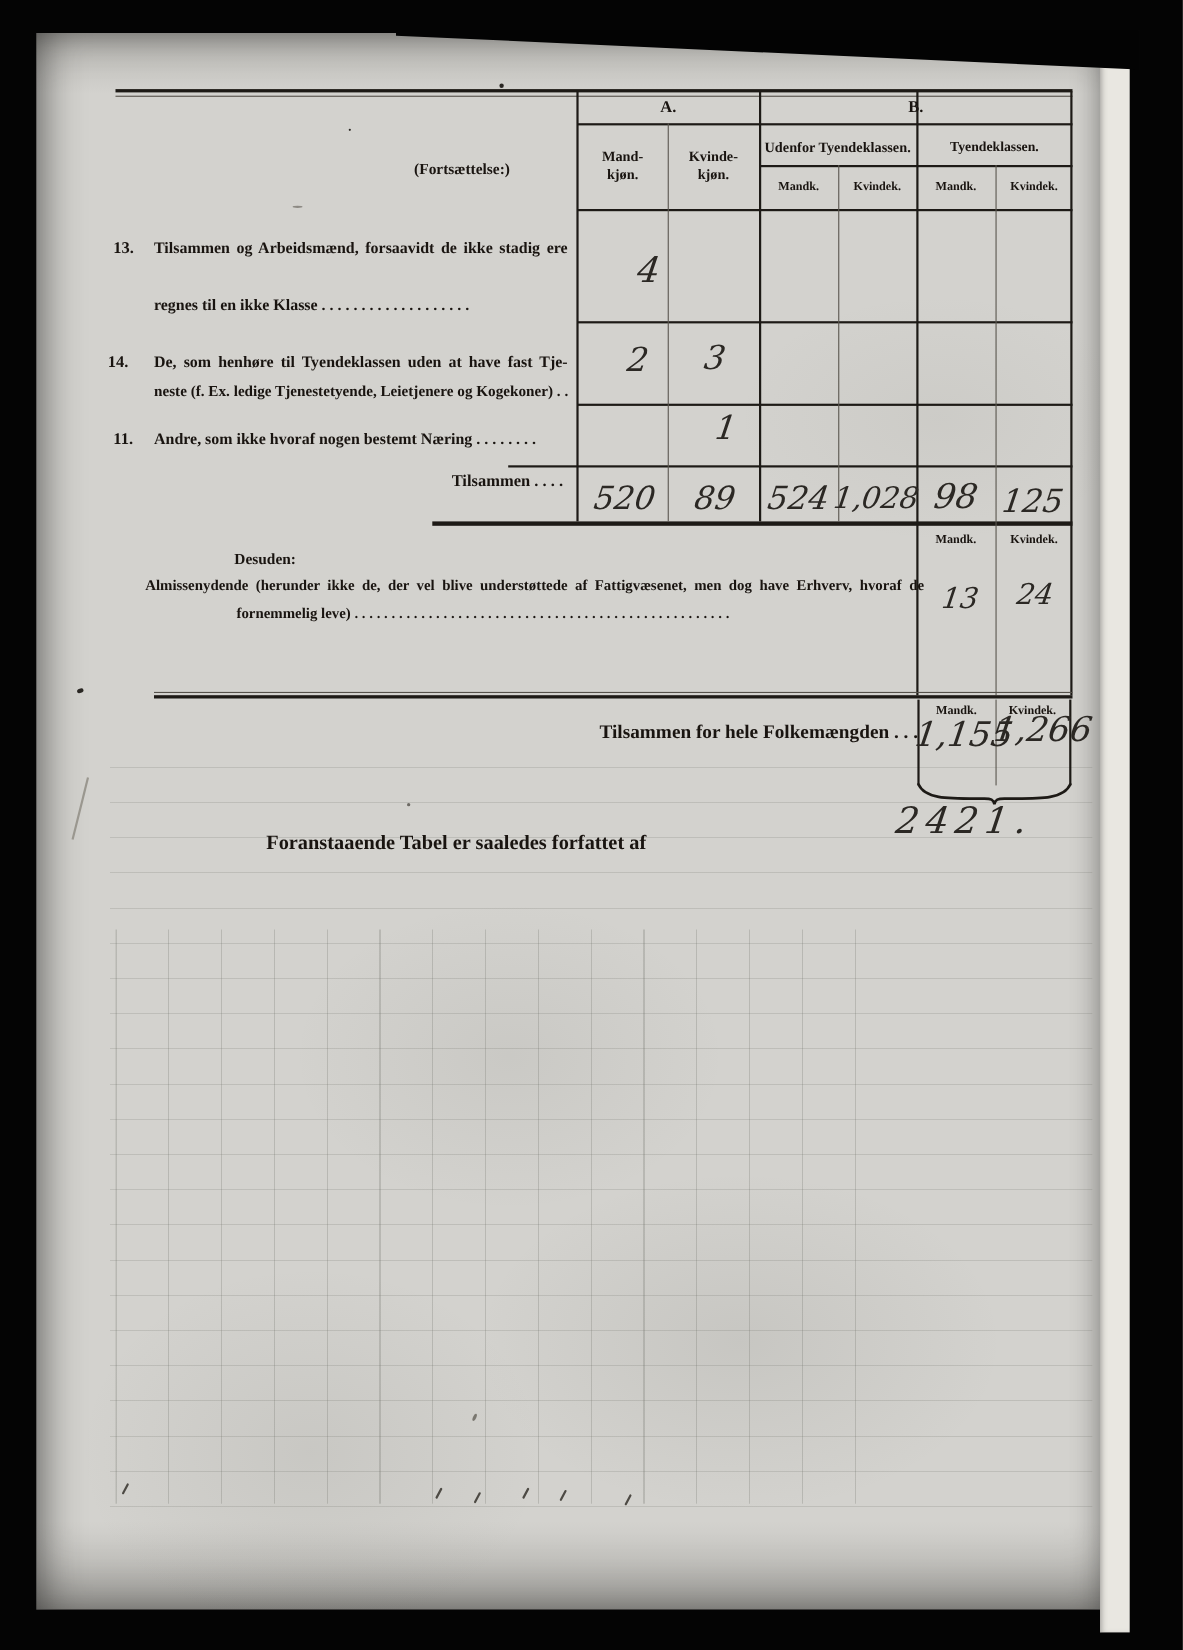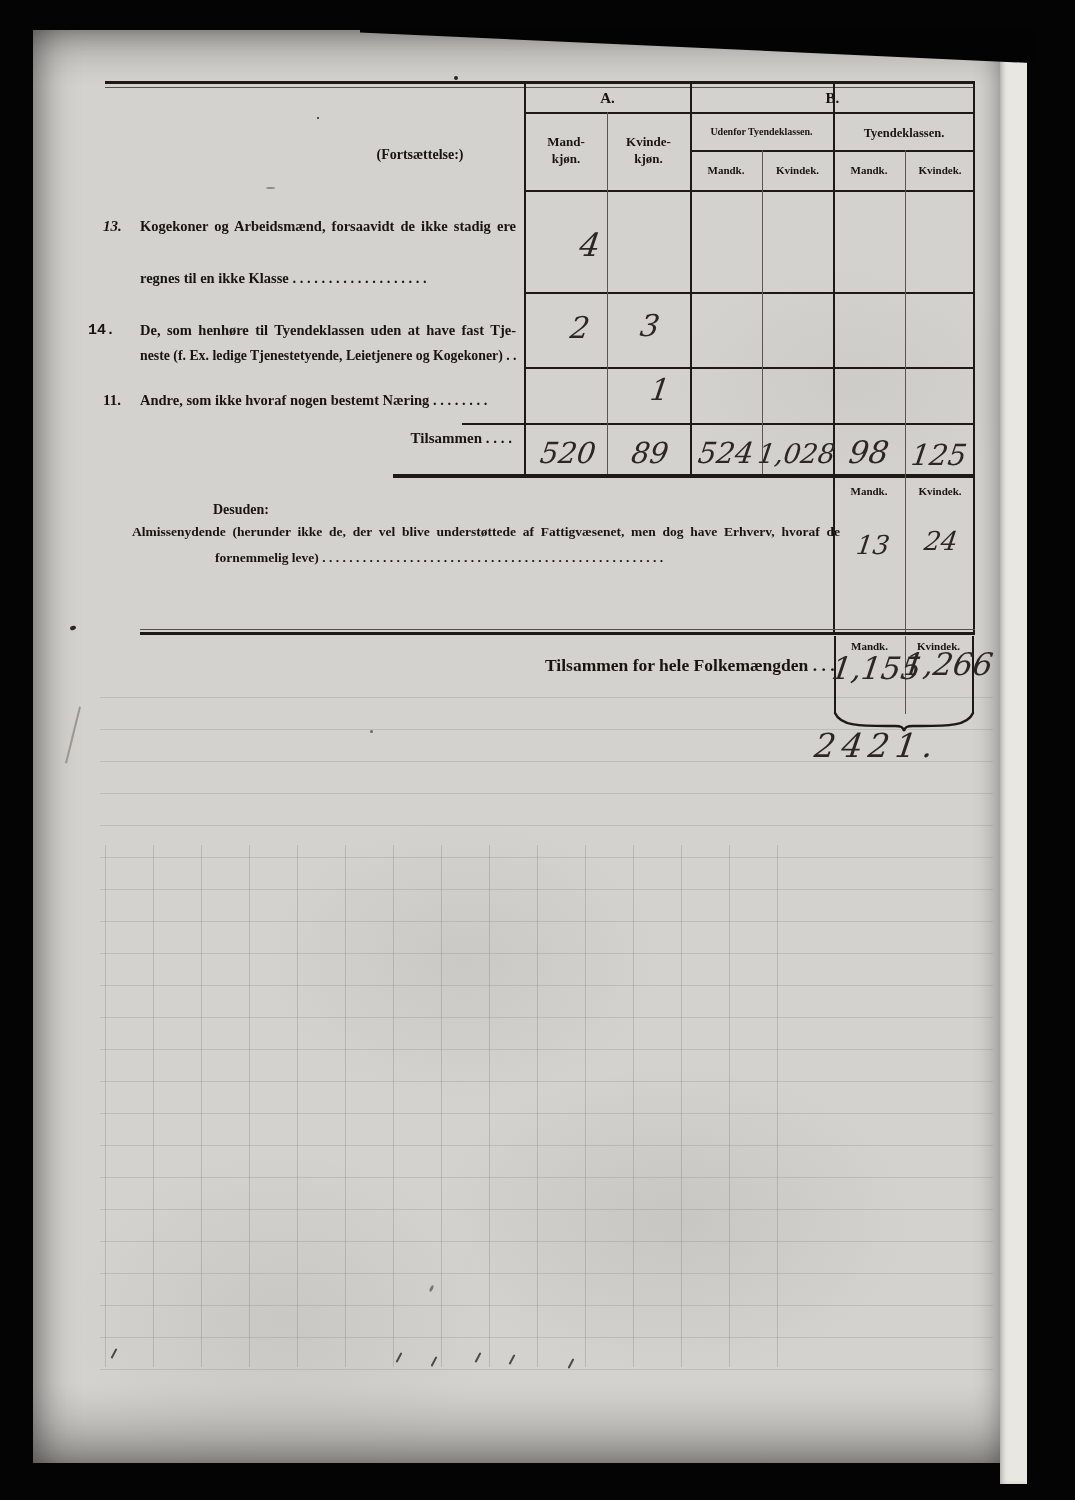--- a/index.html
+++ b/index.html
@@ -78,33 +78,33 @@
   <div class="vl thin" style="left:905px;top:150px;height:482px;"></div>
   <div class="vl" style="left:973px;top:83px;height:549px;"></div>
 
   <div class="ptext ctr" style="left:340px;top:147px;width:160px;font-size:14px;font-weight:bold;">(Fortsættelse:)</div>
   <div class="ptext ctr" style="left:525px;top:90px;width:165px;font-size:15px;">A.</div>
   <div class="ptext ctr" style="left:690px;top:90px;width:285px;font-size:15px;">B.</div>
   <div class="ptext ctr pre" style="left:525px;top:133px;width:82px;font-size:13px;">Mand-
 kjøn.</div>
   <div class="ptext ctr pre" style="left:607px;top:133px;width:83px;font-size:13px;">Kvinde-
 kjøn.</div>
-  <div class="ptext ctr" style="left:690px;top:126px;width:143px;font-size:10px;">Udenfor Tyendeklassen.</div>
+  <div class="ptext ctr" style="left:690px;top:126px;width:143px;font-size:13px;">Udenfor Tyendeklassen.</div>
   <div class="ptext ctr" style="left:833px;top:126px;width:142px;font-size:12.5px;">Tyendeklassen.</div>
   <div class="ptext ctr" style="left:690px;top:164px;width:72px;font-size:11px;">Mandk.</div>
   <div class="ptext ctr" style="left:762px;top:164px;width:71px;font-size:11px;">Kvindek.</div>
   <div class="ptext ctr" style="left:833px;top:164px;width:72px;font-size:11px;">Mandk.</div>
   <div class="ptext ctr" style="left:905px;top:164px;width:70px;font-size:11px;">Kvindek.</div>
 
-  <div class="ptext" style="left:103px;top:218px;font-size:15px;font-style:italic;">13.</div>
-  <div class="ptext rowline just" style="left:140px;top:218px;width:376px;font-size:14.5px;">Kogekoner og Arbeidsmænd, forsaavidt de ikke stadig ere</div>
+  <div class="ptext" style="left:103px;top:218px;font-size:15px;">13.</div>
+  <div class="ptext rowline just" style="left:140px;top:218px;width:376px;font-size:14.5px;">Tilsammen og Arbeidsmænd, forsaavidt de ikke stadig ere</div>
   <div class="ptext rowline" style="left:140px;top:270px;width:376px;font-size:14.5px;">regnes til en ikke Klasse . . . . . . . . . . . . . . . . . . .</div>
   <div class="hand" style="left:562px;top:226px;width:56px;font-size:32px;">4</div>
 
-  <div class="ptext" style="left:88px;top:322px;font-size:15px;font-family:Liberation Mono, monospace;">14.</div>
+  <div class="ptext" style="left:98px;top:322px;font-size:15px;">14.</div>
   <div class="ptext rowline just" style="left:140px;top:322px;width:376px;font-size:14.5px;">De, som henhøre til Tyendeklassen uden at have fast Tje-</div>
   <div class="ptext rowline" style="left:140px;top:348px;width:380px;font-size:13.8px;">neste (f. Ex. ledige Tjenestetyende, Leietjenere og Kogekoner) . .</div>
   <div class="hand" style="left:552px;top:310px;width:56px;font-size:30px;">2</div>
   <div class="hand" style="left:622px;top:308px;width:56px;font-size:30px;">3</div>
 
   <div class="ptext" style="left:103px;top:392px;font-size:15px;">11.</div>
   <div class="ptext rowline" style="left:140px;top:392px;width:376px;font-size:14.5px;">Andre, som ikke hvoraf nogen bestemt Næring . . . . . . . .</div>
   <div class="hand" style="left:632px;top:372px;width:56px;font-size:30px;">1</div>
 
   <div class="ptext" style="left:350px;top:430px;width:162px;text-align:right;font-size:15px;">Tilsammen . . . .</div>
@@ -131,20 +131,21 @@
   <div class="ptext ctr" style="left:834px;top:640px;width:71px;font-size:11px;">Mandk.</div>
   <div class="ptext ctr" style="left:905px;top:640px;width:67px;font-size:11px;">Kvindek.</div>
   <div class="ptext" style="left:545px;top:655px;width:285px;text-align:right;font-size:17.5px;">Tilsammen for hele Folkemængden . . .</div>
   <div class="hand" style="left:832px;top:650px;width:74px;font-size:31px;">1,155</div>
   <div class="hand" style="left:904px;top:646px;width:70px;font-size:31px;">1,266</div>
   <svg style="position:absolute;left:833px;top:711px;" width="142" height="22" viewBox="0 0 142 22">
     <path d="M2,2 C8,16 30,15 62,15 C68,15 70,16 71,20 C72,16 74,15 80,15 C112,15 134,16 140,2" stroke="#1d1a16" stroke-width="2.4" fill="none" stroke-linecap="round"></path>
   </svg>
   <div class="hand" style="left:812px;top:726px;width:130px;font-size:33px;letter-spacing:6px;">2421.</div>
 
+  <div class="ptext" style="left:242px;top:757px;font-size:18.5px;">Foranstaaende Tabel er saaledes forfattet af</div>
 
   <div class="speck" style="left:454px;top:76px;width:4px;height:4px;"></div>
   <div class="speck" style="left:317px;top:117px;width:2px;height:2px;"></div>
   <div class="speck" style="left:70px;top:626px;width:6px;height:4px;transform:rotate(-20deg);"></div>
   <div class="speck" style="left:266px;top:187px;width:9px;height:2px;background:#8d8a84;"></div>
   <div style="position:absolute;left:72px;top:706px;width:2px;height:58px;background:#9a978f;transform:rotate(14deg);"></div>
   <div class="tick" style="left:113px;top:1348px;"></div>
   <div class="tick" style="left:398px;top:1352px;"></div>
   <div class="tick" style="left:433px;top:1356px;"></div>
   <div class="tick" style="left:477px;top:1352px;"></div>

